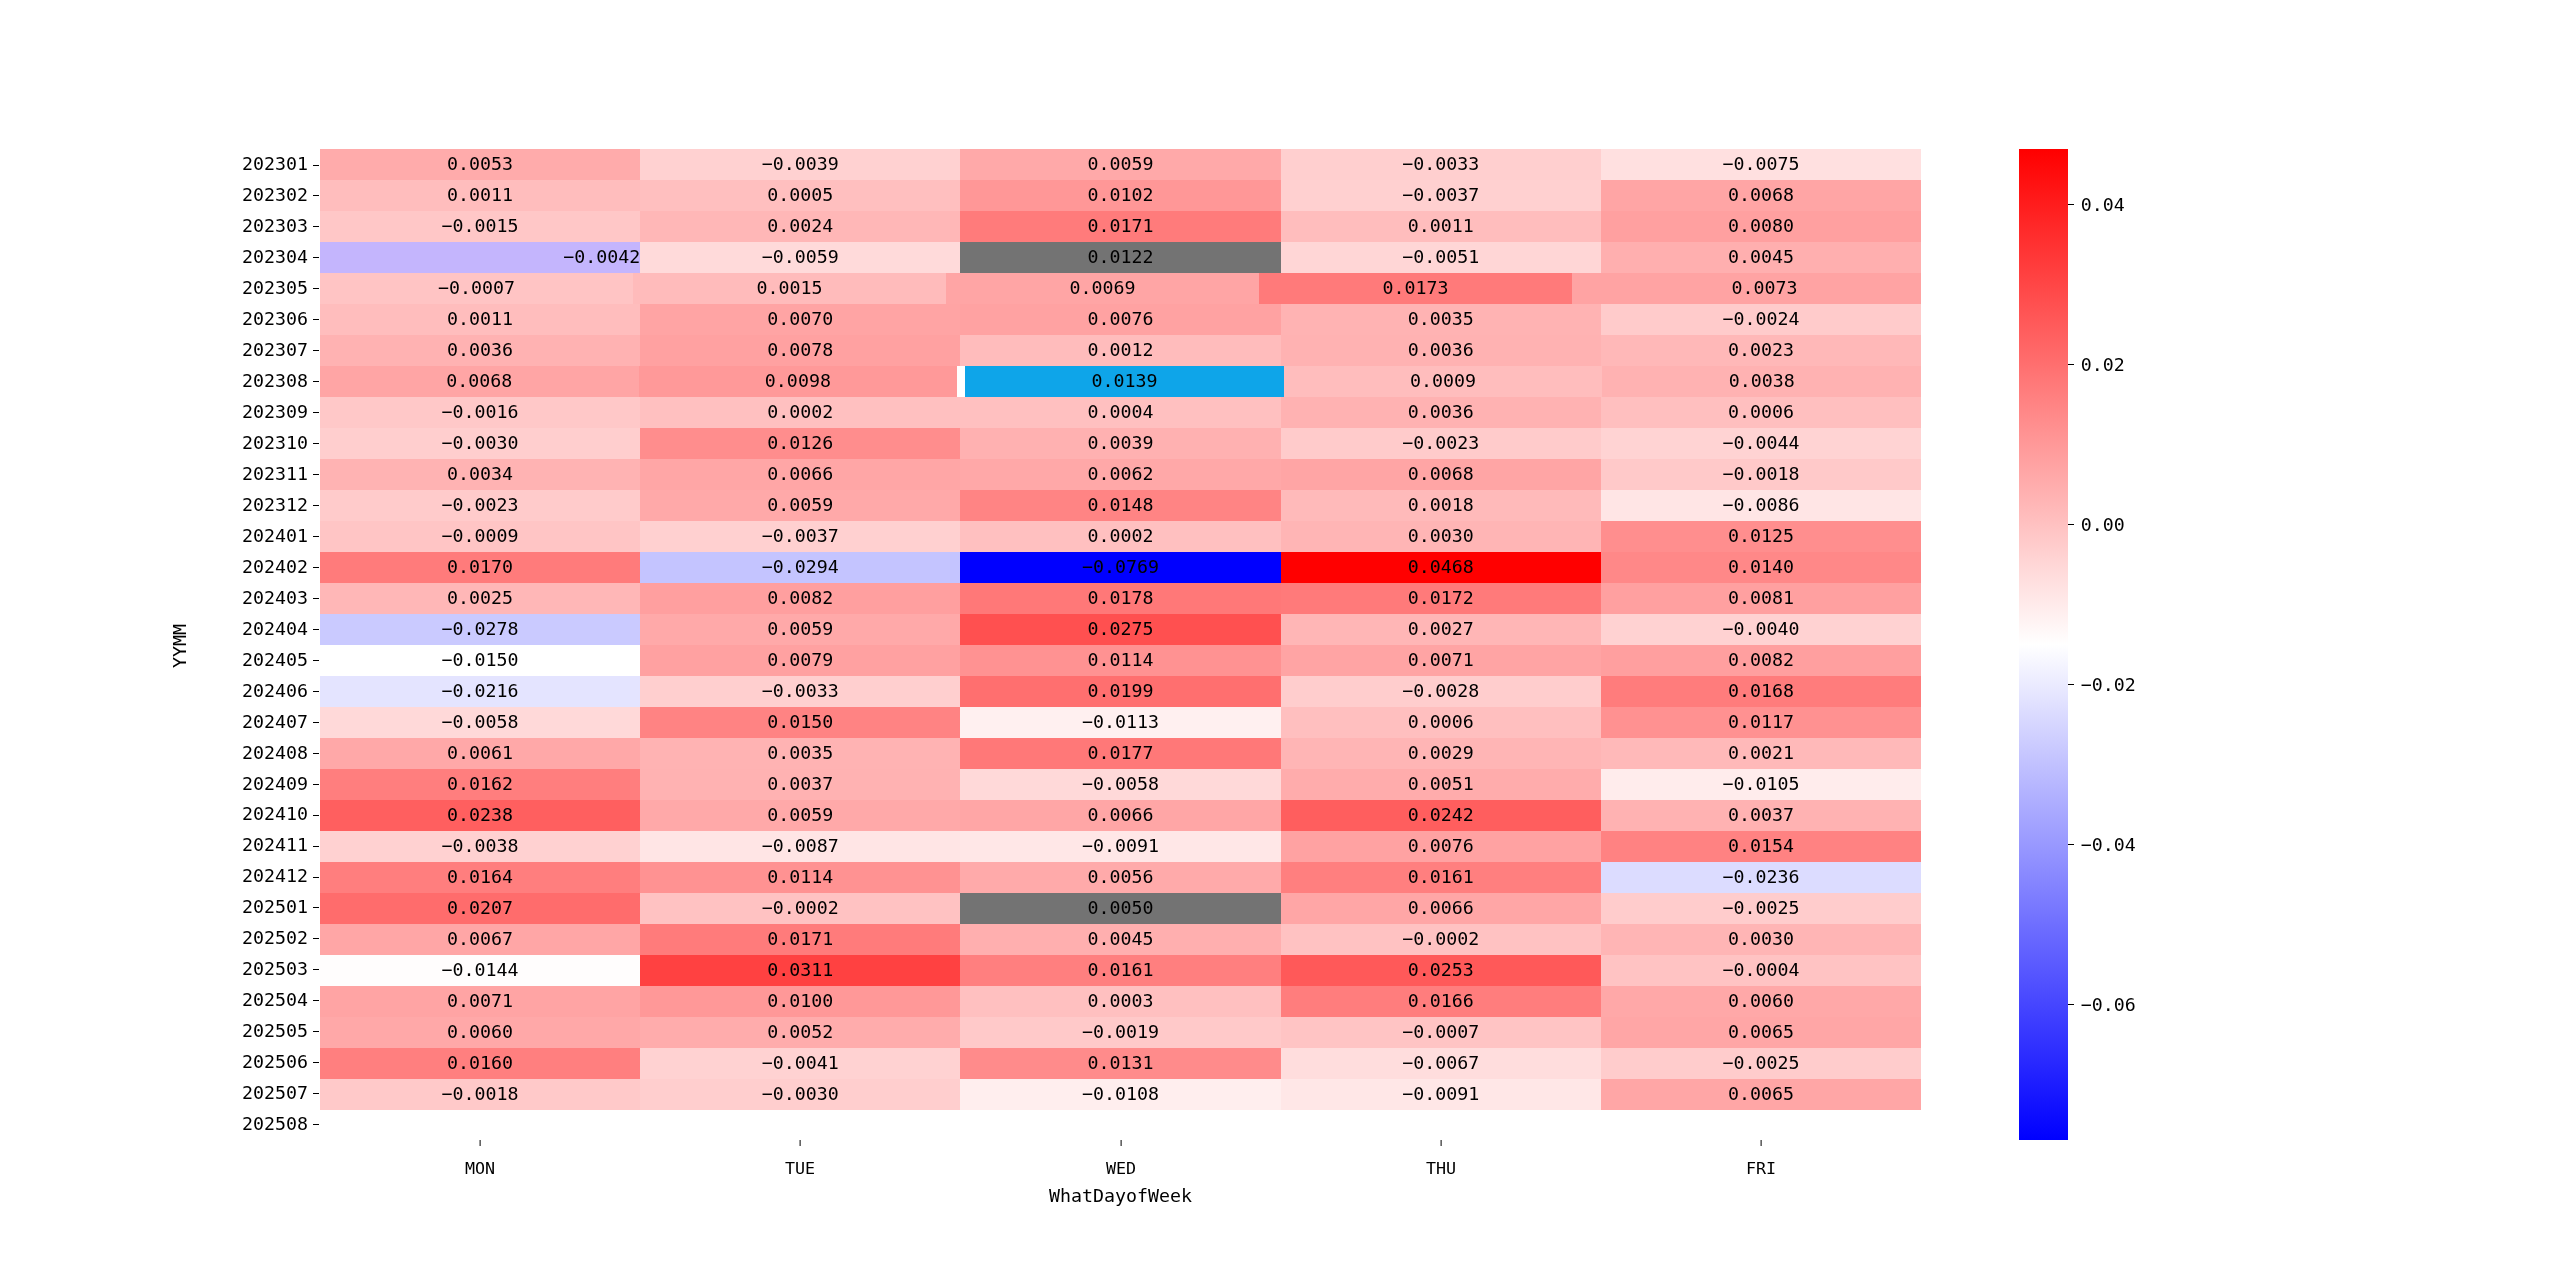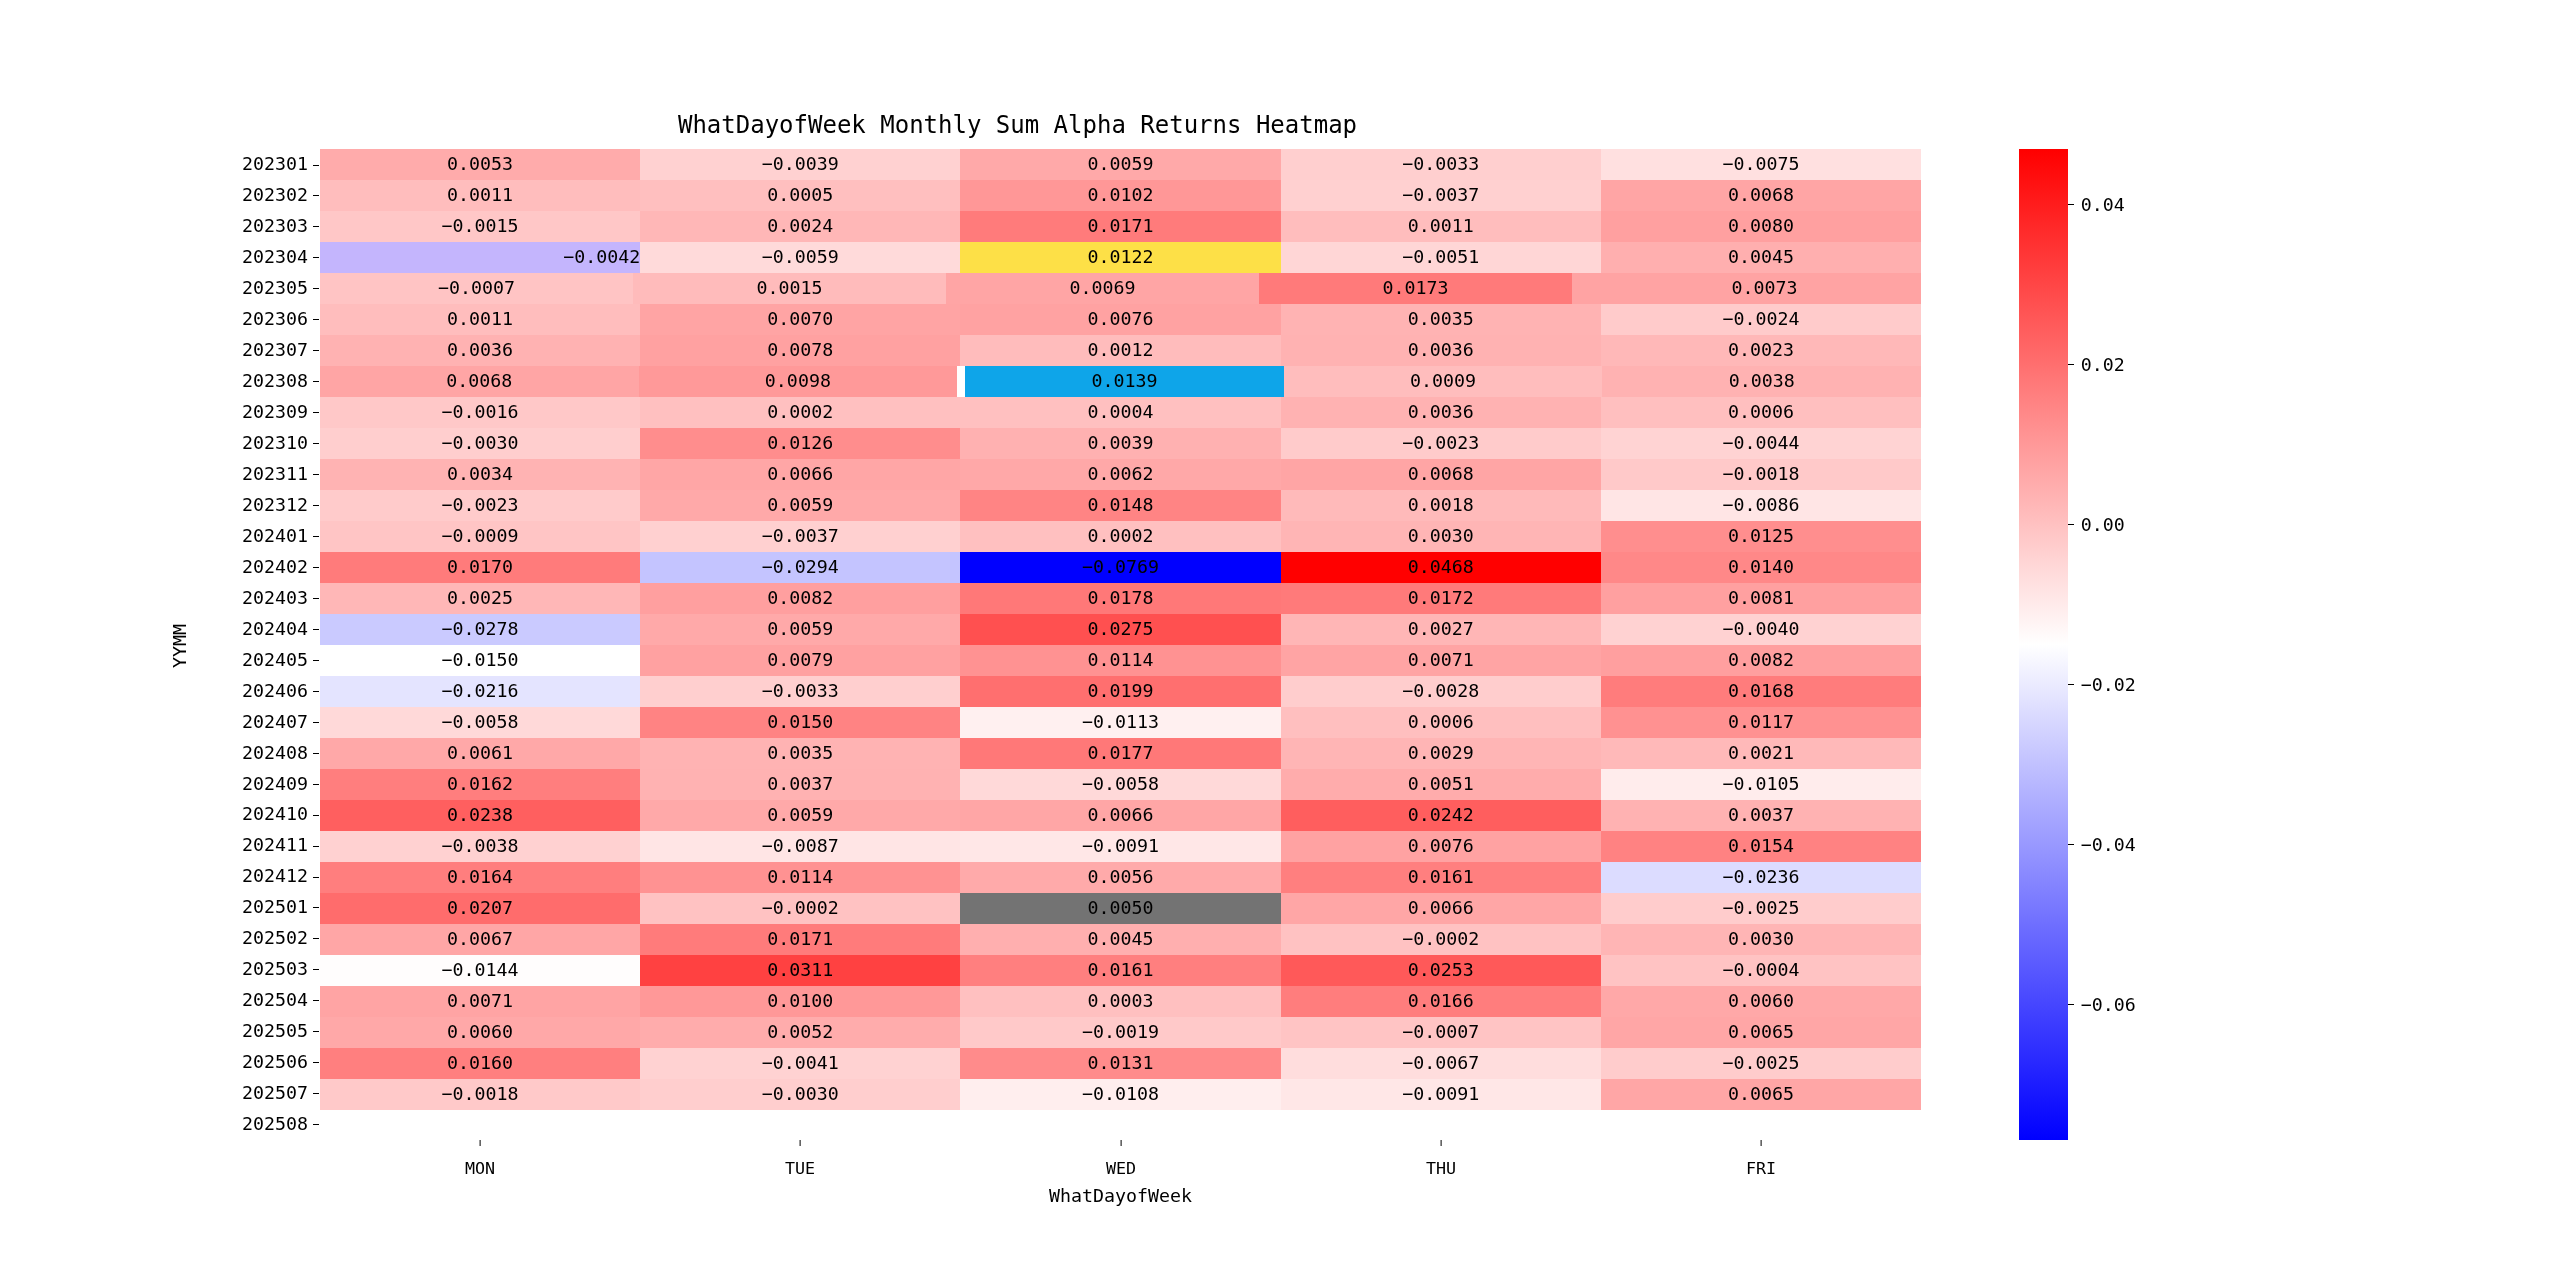--- a/index.html
+++ b/index.html
@@ -163,21 +163,20 @@
     width: 5.6px;
     height: 0.8px;
     background: #000;
   }
 </style>
 </head>
 <body>
 
 <div id="root">
 
-  <div id="chart-title">WhatDayofWeek Monthly Sum Alpha Returns Heatmap</div>
 
   <div id="ytick-layer">
       <div class="ytick" style="top: 4.3px; right: 11px;">202301</div>
       <div class="ytick-line" style="top: 15.5px;"></div>
       <div class="ytick" style="top: 35px; right: 11px;">202302</div>
       <div class="ytick-line" style="top: 46px;"></div>
       <div class="ytick" style="top: 66px; right: 11px;">202303</div>
       <div class="ytick-line" style="top: 77px;"></div>
       <div class="ytick" style="top: 97px; right: 11px;">202304</div>
       <div class="ytick-line" style="top: 108px;"></div>
@@ -291,21 +290,21 @@
           <span>0.0080</span>
         </div>
       </div>
       <div class="hm-row" style="height: 31px;">
         <div class="hm-cell" style="background: #c4b5fd; justify-content: flex-end;">
           <span>−0.0042</span>
         </div>
         <div class="hm-cell" style="background: rgb(255, 218, 218);">
           <span>−0.0059</span>
         </div>
-        <div class="hm-cell" style="background: #fde047;">
+        <div class="hm-cell" style="background: #737373;">
           <span>0.0122</span>
         </div>
         <div class="hm-cell" style="background: rgb(255, 214, 214);">
           <span>−0.0051</span>
         </div>
         <div class="hm-cell" style="background: rgb(255, 175, 175);">
           <span>0.0045</span>
         </div>
       </div>
       <div class="hm-row" style="height: 31px;">

